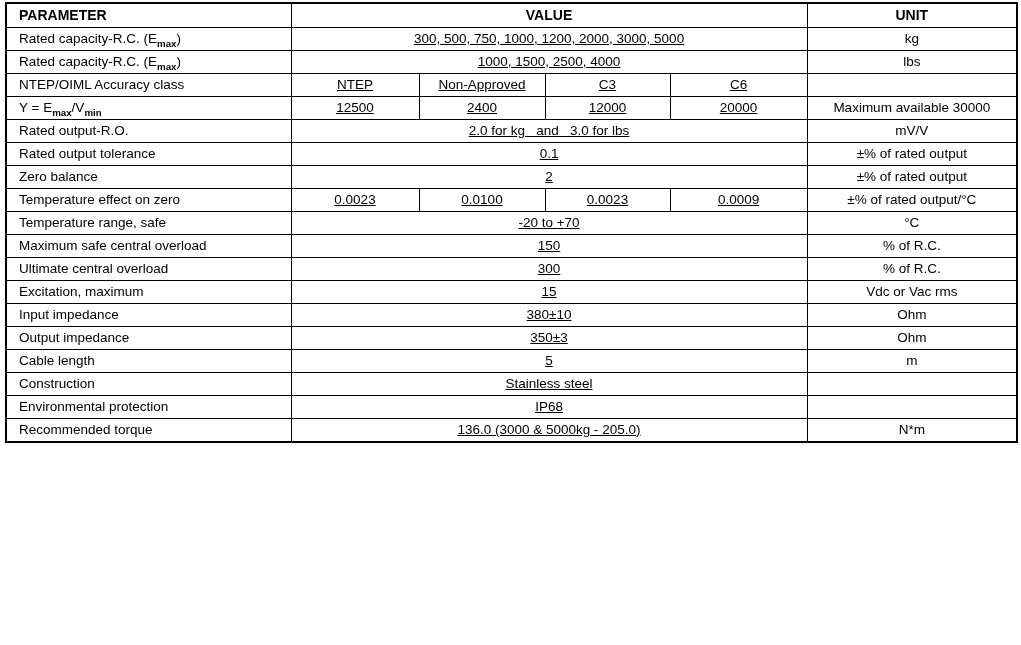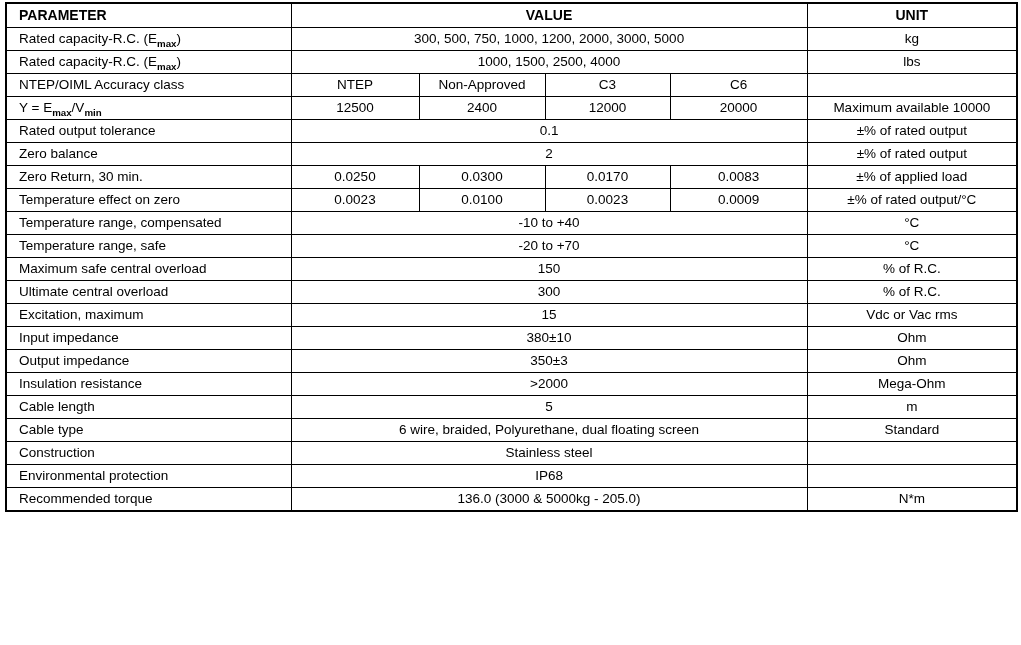--- a/index.html
+++ b/index.html
@@ -40,20 +40,21 @@
   }
   .param-h, td.param {
     text-align: left;
     padding-left: 12px;
   }
   .val-h, .unit-h, td.val, td.unit {
     text-align: center;
   }
   td.val {
     white-space: pre-wrap;
+    text-decoration: underline;
   }
   sub { font-size: 0.72em; line-height: 0; font-weight: bold; }
   sup { font-size: 0.70em; line-height: 0; }
 </style>
 </head>
 <body>
 
 <div class="page">
   <table class="spec-table">
     <colgroup>
@@ -89,52 +90,44 @@
           <td class="val" colspan="1">C3</td>
           <td class="val" colspan="1">C6</td>
           <td class="unit"></td>
         </tr>
         <tr>
           <td class="param">Y = E<sub>max</sub>/V<sub>min</sub></td>
           <td class="val" colspan="1">12500</td>
           <td class="val" colspan="1">2400</td>
           <td class="val" colspan="1">12000</td>
           <td class="val" colspan="1">20000</td>
-          <td class="unit">Maximum available 10000</td>
+          <td class="unit">Maximum available 30000</td>
+        </tr>
+        <tr>
+          <td class="param">Rated output-R.O.</td>
+          <td class="val" colspan="4">2.0 for kg   and   3.0 for lbs</td>
+          <td class="unit">mV/V</td>
         </tr>
         <tr>
           <td class="param">Rated output tolerance</td>
           <td class="val" colspan="4">0.1</td>
           <td class="unit">±% of rated output</td>
         </tr>
         <tr>
           <td class="param">Zero balance</td>
           <td class="val" colspan="4">2</td>
           <td class="unit">±% of rated output</td>
         </tr>
         <tr>
-          <td class="param">Zero Return, 30 min.</td>
-          <td class="val" colspan="1">0.0250</td>
-          <td class="val" colspan="1">0.0300</td>
-          <td class="val" colspan="1">0.0170</td>
-          <td class="val" colspan="1">0.0083</td>
-          <td class="unit">±% of applied load</td>
-        </tr>
-        <tr>
           <td class="param">Temperature effect on zero</td>
           <td class="val" colspan="1">0.0023</td>
           <td class="val" colspan="1">0.0100</td>
           <td class="val" colspan="1">0.0023</td>
           <td class="val" colspan="1">0.0009</td>
           <td class="unit">±% of rated output/°C</td>
-        </tr>
-        <tr>
-          <td class="param">Temperature range, compensated</td>
-          <td class="val" colspan="4">-10 to +40</td>
-          <td class="unit">°C</td>
         </tr>
         <tr>
           <td class="param">Temperature range, safe</td>
           <td class="val" colspan="4">-20 to +70</td>
           <td class="unit">°C</td>
         </tr>
         <tr>
           <td class="param">Maximum safe central overload</td>
           <td class="val" colspan="4">150</td>
           <td class="unit">% of R.C.</td>
@@ -153,33 +146,23 @@
           <td class="param">Input impedance</td>
           <td class="val" colspan="4">380±10</td>
           <td class="unit">Ohm</td>
         </tr>
         <tr>
           <td class="param">Output impedance</td>
           <td class="val" colspan="4">350±3</td>
           <td class="unit">Ohm</td>
         </tr>
         <tr>
-          <td class="param">Insulation resistance</td>
-          <td class="val" colspan="4">&gt;2000</td>
-          <td class="unit">Mega-Ohm</td>
-        </tr>
-        <tr>
           <td class="param">Cable length</td>
           <td class="val" colspan="4">5</td>
           <td class="unit">m</td>
-        </tr>
-        <tr>
-          <td class="param">Cable type</td>
-          <td class="val" colspan="4">6 wire, braided, Polyurethane, dual floating screen</td>
-          <td class="unit">Standard</td>
         </tr>
         <tr>
           <td class="param">Construction</td>
           <td class="val" colspan="4">Stainless steel</td>
           <td class="unit"></td>
         </tr>
         <tr>
           <td class="param">Environmental protection</td>
           <td class="val" colspan="4">IP68</td>
           <td class="unit"></td>

